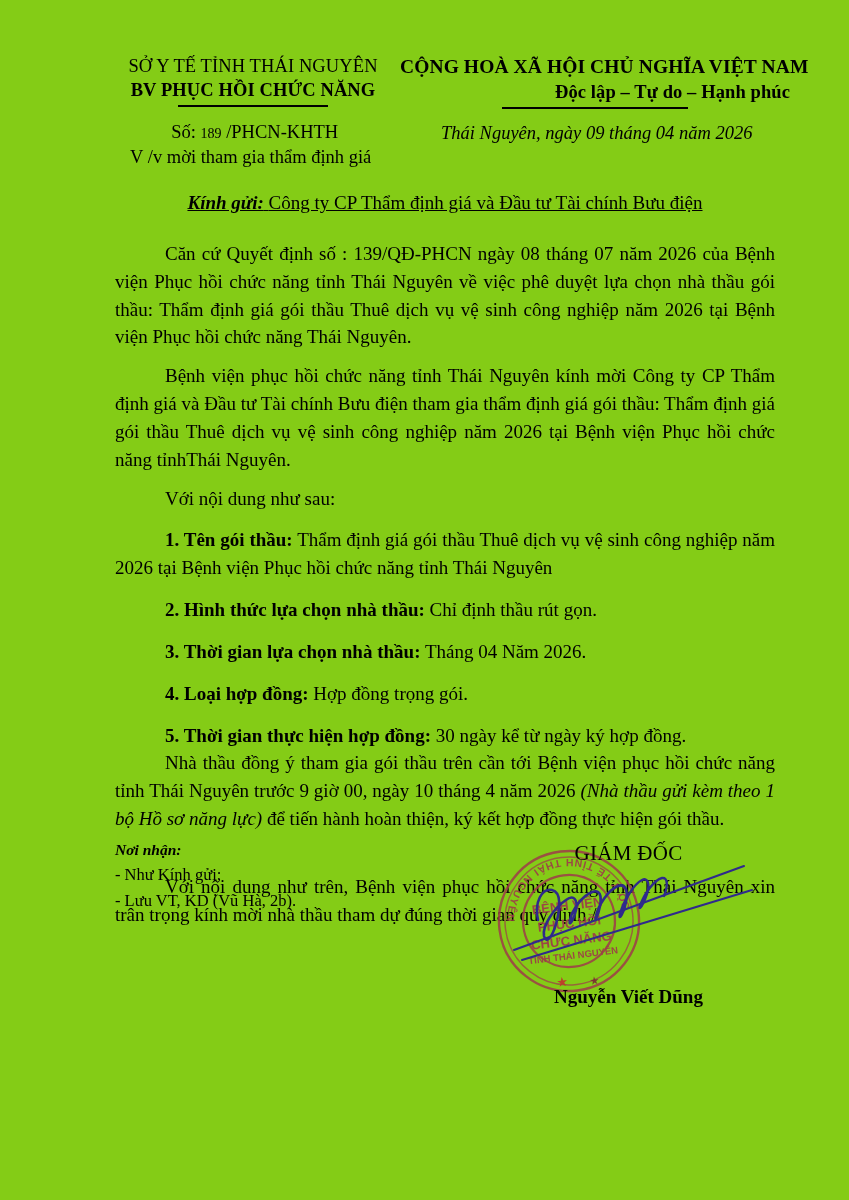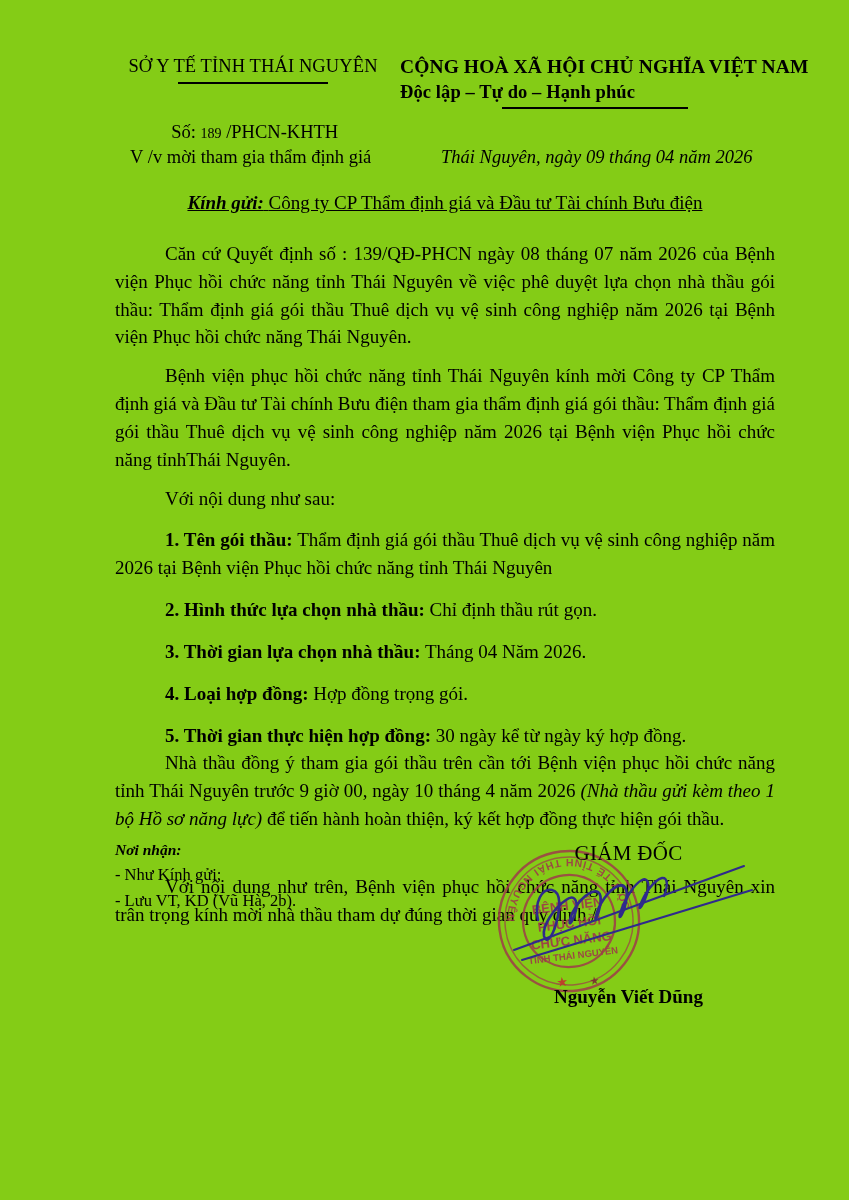--- a/index.html
+++ b/index.html
@@ -29,21 +29,21 @@
     flex-direction: row;
     align-items: flex-start;
   }
   .hdr-left {
     width: 300px;
     text-align: center;
     padding-left: 6px;
   }
   .hdr-right {
     width: 390px;
-    text-align: left;
+    text-align: right;
   }
   .hdr-line1-left {
     font-size: 18.5px;
     letter-spacing: 0.1px;
     line-height: 1.28;
     white-space: nowrap;
   }
   .hdr-line2-left {
     font-weight: bold;
     font-size: 18.5px;
@@ -74,21 +74,21 @@
   .rule-right { width: 186px; }
 
   
   .numdate {
     position: absolute;
     top: 120px;
     left: 100px;
     width: 690px;
     display: flex;
     flex-direction: row;
-    align-items: flex-end;
+    align-items: flex-start;
   }
   .num-block {
     width: 300px;
     text-align: center;
     padding-left: 6px;
   }
   .num-line {
     font-size: 18.5px;
     line-height: 1.35;
     white-space: nowrap;
@@ -229,20 +229,21 @@
   .signature svg { display: block; overflow: visible; }
 </style>
 </head>
 <body>
 
 <div id="page">
 
   <div class="header">
     <div class="hdr-left">
       <div class="hdr-line1-left">SỞ Y TẾ TỈNH THÁI NGUYÊN</div>
+      <div class="hdr-line2-left">BV PHỤC HỒI CHỨC NĂNG</div>
       <div class="rule rule-left"></div>
     </div>
     <div class="hdr-right">
       <div class="hdr-line1-right">CỘNG HOÀ XÃ HỘI CHỦ NGHĨA VIỆT NAM</div>
       <div class="hdr-line2-right">Độc lập – Tự do – Hạnh phúc</div>
       <div class="rule rule-right"></div>
     </div>
   </div>
 
   <div class="numdate">

